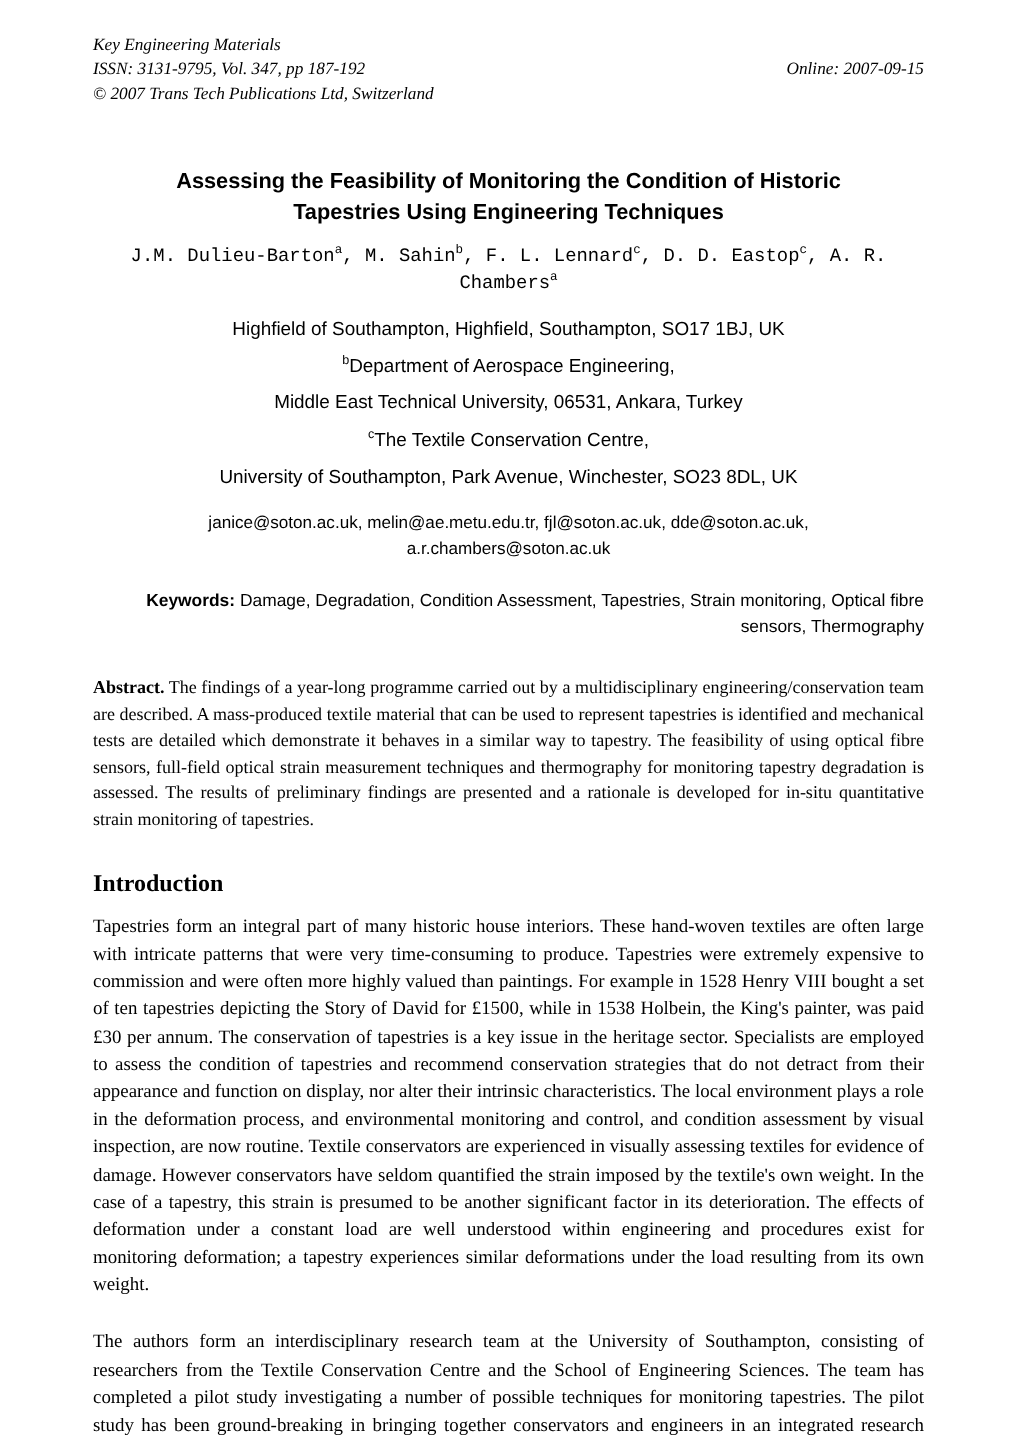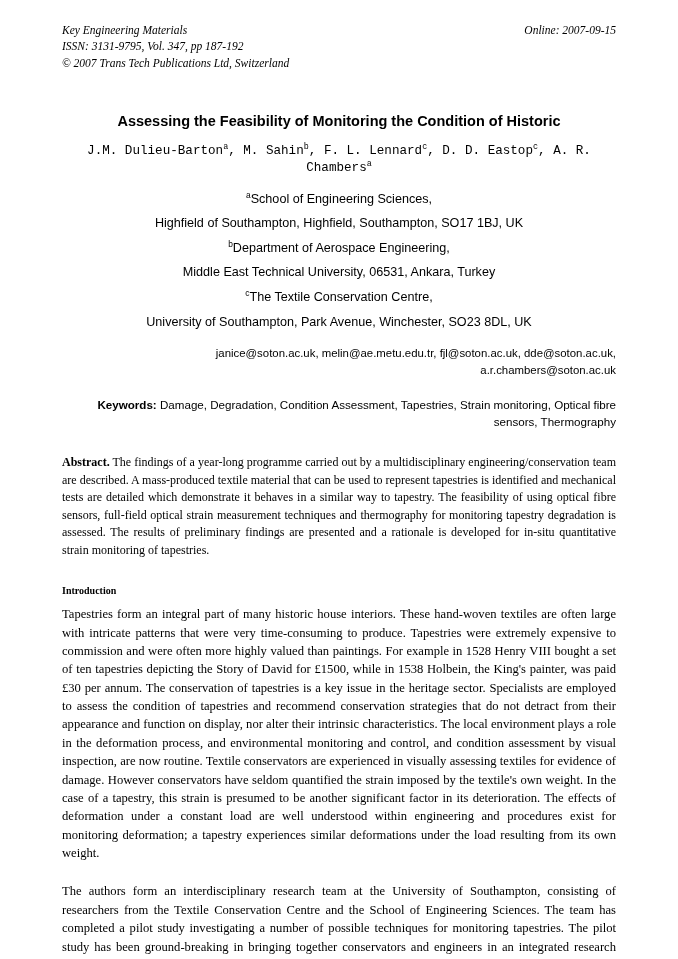--- a/index.html
+++ b/index.html
@@ -28,21 +28,21 @@
     font-size: 11.5px;
     font-style: italic;
     line-height: 1.42;
   }
   .header-left {
     display: inline-block;
   }
   .header-right {
     position: absolute;
     right: 0;
-    top: 0;
+    top: 16px;
     font-size: 11.5px;
     font-style: italic;
     white-space: nowrap;
   }
   .header-line { display: block; }
 
   
   .title {
     margin-top: 40px;
     text-align: center;
@@ -72,21 +72,21 @@
     text-align: center;
     font-family: "Liberation Sans", sans-serif;
     font-size: 12.6px;
     line-height: 1.95;
   }
   .affil div { white-space: nowrap; }
 
   
   .emails {
     margin-top: 11px;
-    text-align: right;
+    text-align: center;
     font-family: "Liberation Sans", sans-serif;
     font-size: 11.4px;
     line-height: 1.45;
   }
 
   
   .keywords {
     margin-top: 19px;
     font-family: "Liberation Sans", sans-serif;
     font-size: 11.6px;
@@ -100,21 +100,21 @@
     margin-top: 24px;
     font-size: 12px;
     line-height: 1.46;
     text-align: justify;
   }
   .abstract b { font-weight: bold; }
 
   
   .section-heading {
     margin-top: 26px;
-    font-size: 10px;
+    font-size: 16px;
     font-weight: bold;
     text-align: left;
   }
   .body-para {
     margin-top: 9px;
     font-size: 12.6px;
     line-height: 1.46;
     text-align: justify;
   }
   .body-para.second { margin-top: 20px; }
@@ -128,28 +128,28 @@
     <div class="header-left">
       <span class="header-line">Key Engineering Materials</span>
       <span class="header-line">ISSN: 3131-9795, Vol. 347, pp 187-192</span>
       <span class="header-line">© 2007 Trans Tech Publications Ltd, Switzerland</span>
     </div>
     <div class="header-right">Online: 2007-09-15</div>
   </div>
 
   <div class="title">
     <div>Assessing the Feasibility of Monitoring the Condition of Historic</div>
+    <div>Tapestries Using Engineering Techniques</div>
   </div>
 
   <div class="authors">
     <span>J.M. Dulieu-Barton</span><sup>a</sup><span>, M. Sahin</span><sup>b</sup><span>, F. L. Lennard</span><sup>c</sup><span>, D. D. Eastop</span><sup>c</sup><span>, A. R. Chambers</span><sup>a</sup>
   </div>
 
   <div class="affil">
-    <div><sup>a</sup><span>School of Engineering Sciences,</span></div>
     <div>Highfield of Southampton, Highfield, Southampton, SO17 1BJ, UK</div>
     <div><sup>b</sup><span>Department of Aerospace Engineering,</span></div>
     <div>Middle East Technical University, 06531, Ankara, Turkey</div>
     <div><sup>c</sup><span>The Textile Conservation Centre,</span></div>
     <div>University of Southampton, Park Avenue, Winchester, SO23 8DL, UK</div>
   </div>
 
   <div class="emails">
     <div>janice@soton.ac.uk, melin@ae.metu.edu.tr, fjl@soton.ac.uk, dde@soton.ac.uk,</div>
     <div>a.r.chambers@soton.ac.uk</div>

